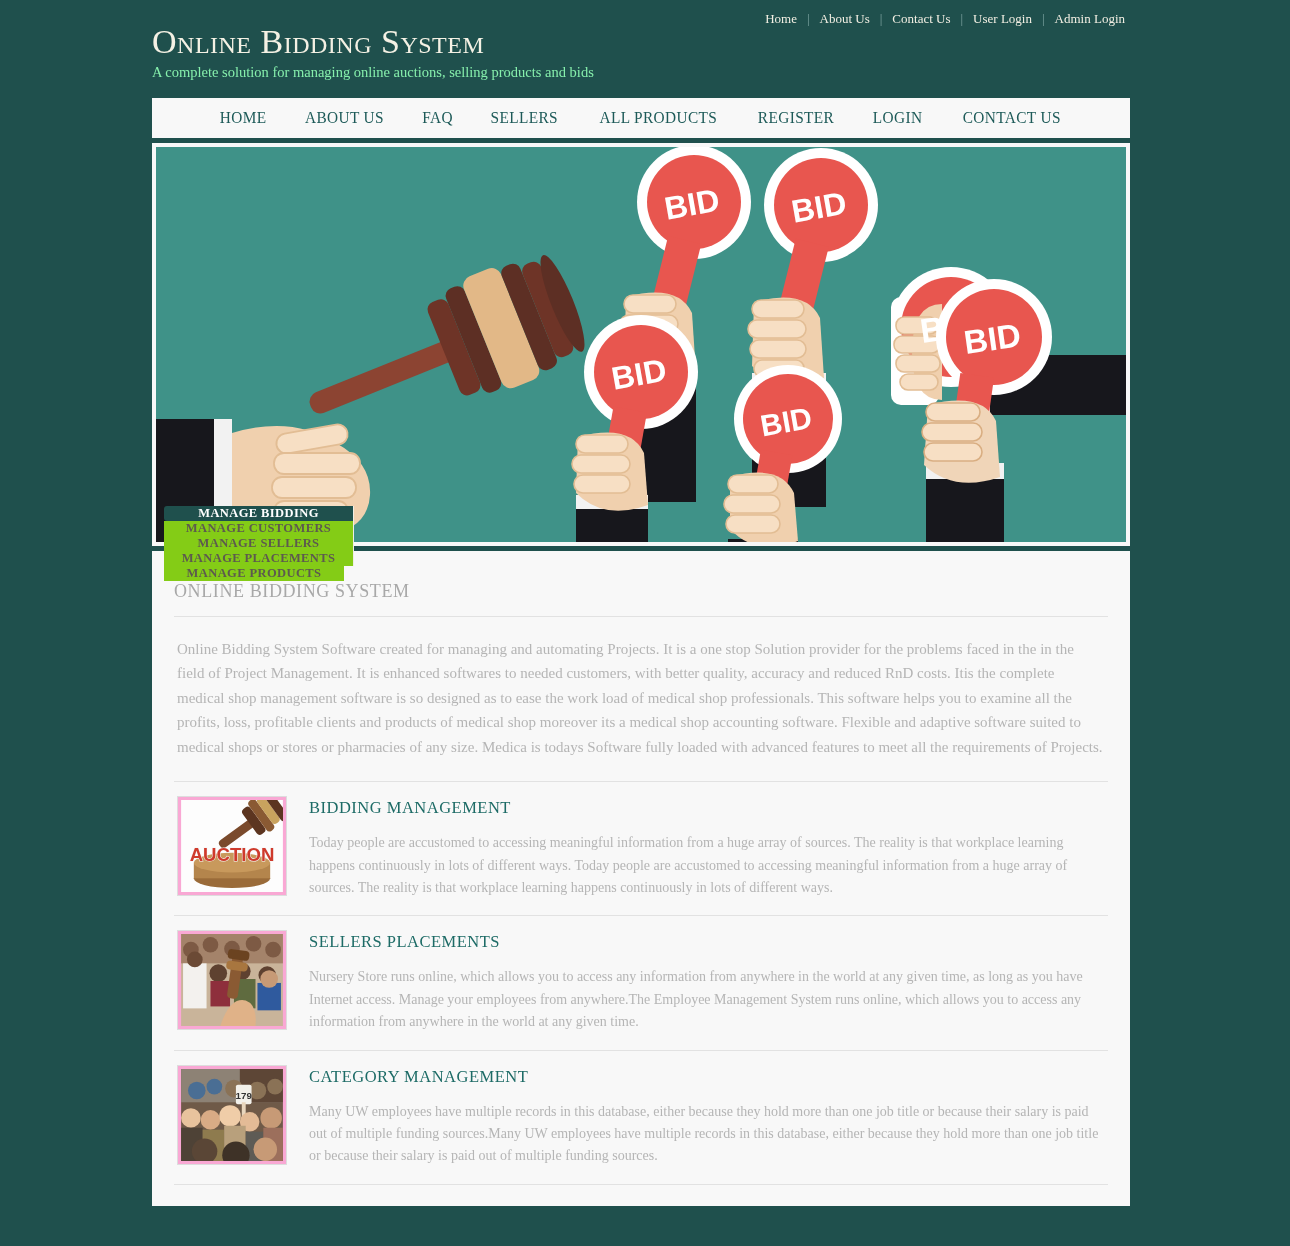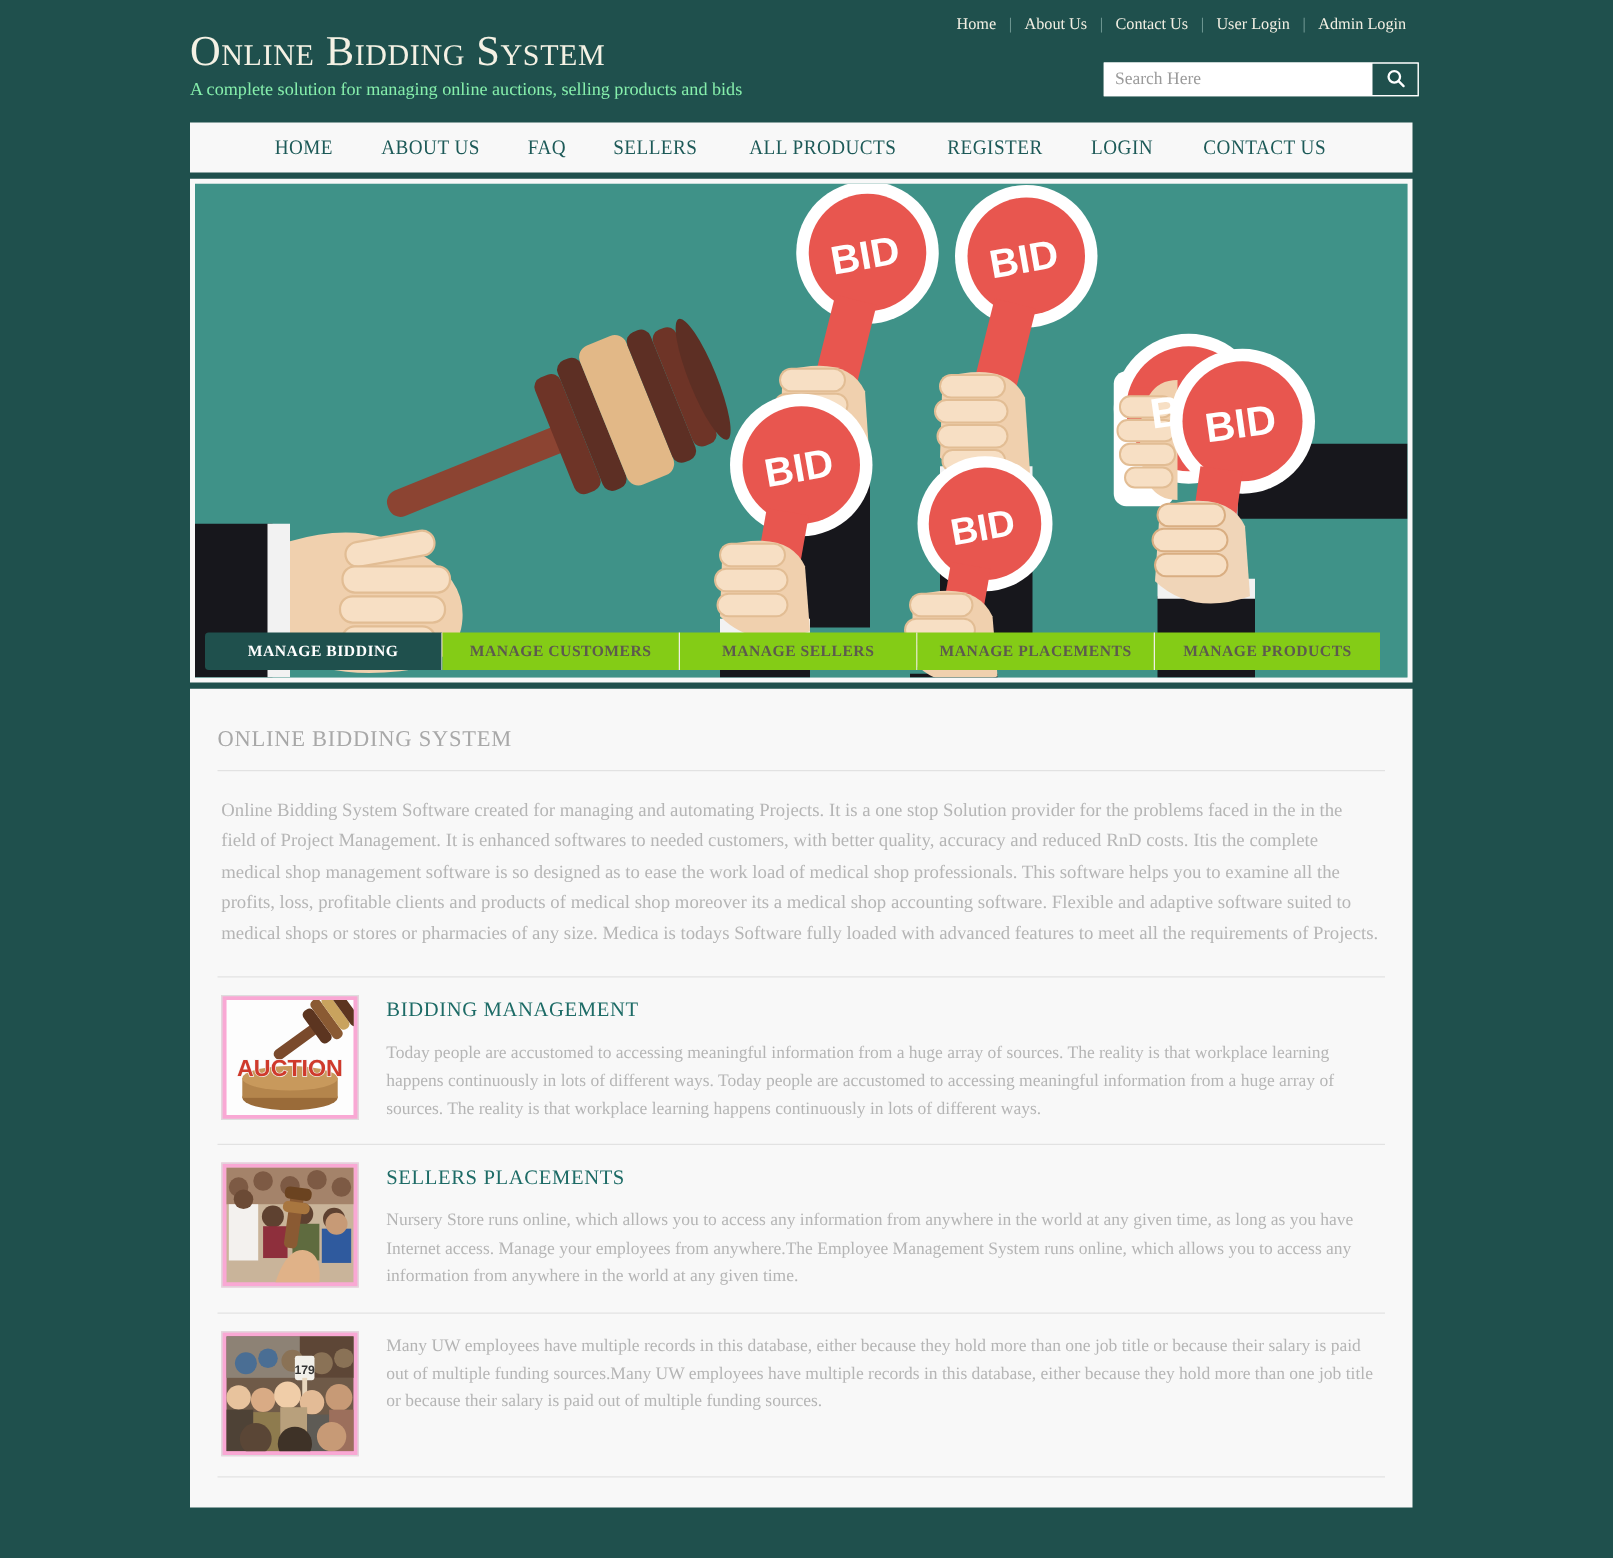--- a/index.html
+++ b/index.html
@@ -68,21 +68,21 @@
   }
   .banner {
     position: relative; width: 970px; height: 395px;
     background: #3f9288; overflow: hidden;
   }
   .banner svg { display: block; width: 100%; height: 100%; }
 
   
   .tabs {
     position: absolute; left: 164px; top: 506px;
-    display: flex; height: 30px; z-index: 5;
+    display: flex; height: 20px; z-index: 5; flex-direction: column;
   }
   .tab {
     display: flex; align-items: center; justify-content: center;
     font-size: 12.5px; font-weight: bold; letter-spacing: .4px;
     color: #5d5a4e; background: #84cc16;
     border-right: 1px solid #f0eee4; white-space: nowrap;
     cursor: pointer;
   }
   .tab.active {
     background: #1f504d; color: #ffffff;
@@ -138,31 +138,20 @@
       <span class="sep">|</span>
       <a>About Us</a>
       <span class="sep">|</span>
       <a>Contact Us</a>
       <span class="sep">|</span>
       <a>User Login</a>
       <span class="sep">|</span>
       <a>Admin Login</a>
     </div>
 
-    <div class="searchbox">
-      <input type="text" placeholder="Search Here" style="">
-      <button class="search-btn">
-        <span>
-          <svg width="17" height="17" viewBox="0 0 24 24" fill="none" stroke="#ffffff" stroke-width="2.6" stroke-linecap="round">
-            <circle cx="10.5" cy="10.5" r="6.5"></circle>
-            <line x1="15.4" y1="15.4" x2="21" y2="21"></line>
-          </svg>
-        </span>
-      </button>
-    </div>
   </div>
 
   <div class="menubar">
     <a>HOME</a>
     <a>ABOUT US</a>
     <a>FAQ</a>
     <a>SELLERS</a>
     <a>ALL PRODUCTS</a>
     <a>REGISTER</a>
     <a>LOGIN</a>
@@ -413,19 +402,20 @@
           <rect x="66" y="64" width="18" height="30" fill="#5e5b55"></rect>
           <rect x="84" y="60" width="20" height="34" fill="#9c6f5c"></rect>
           <g>
             <circle cx="24" cy="84" r="13" fill="#5a4636"></circle>
             <circle cx="56" cy="88" r="14" fill="#3e3227"></circle>
             <circle cx="86" cy="82" r="12" fill="#c79a76"></circle>
           </g>
         </svg>
       </div>
       <div class="feature-body">
+        <div class="feature-title">CATEGORY MANAGEMENT</div>
         <div class="feature-text">Many UW employees have multiple records in this database, either because they hold more than one job title or because their salary is paid out of multiple funding sources.Many UW employees have multiple records in this database, either because they hold more than one job title or because their salary is paid out of multiple funding sources.</div>
       </div>
     </div>
     <div class="rule"></div>
 
   </div>
 </div>
 
 </body></html>

